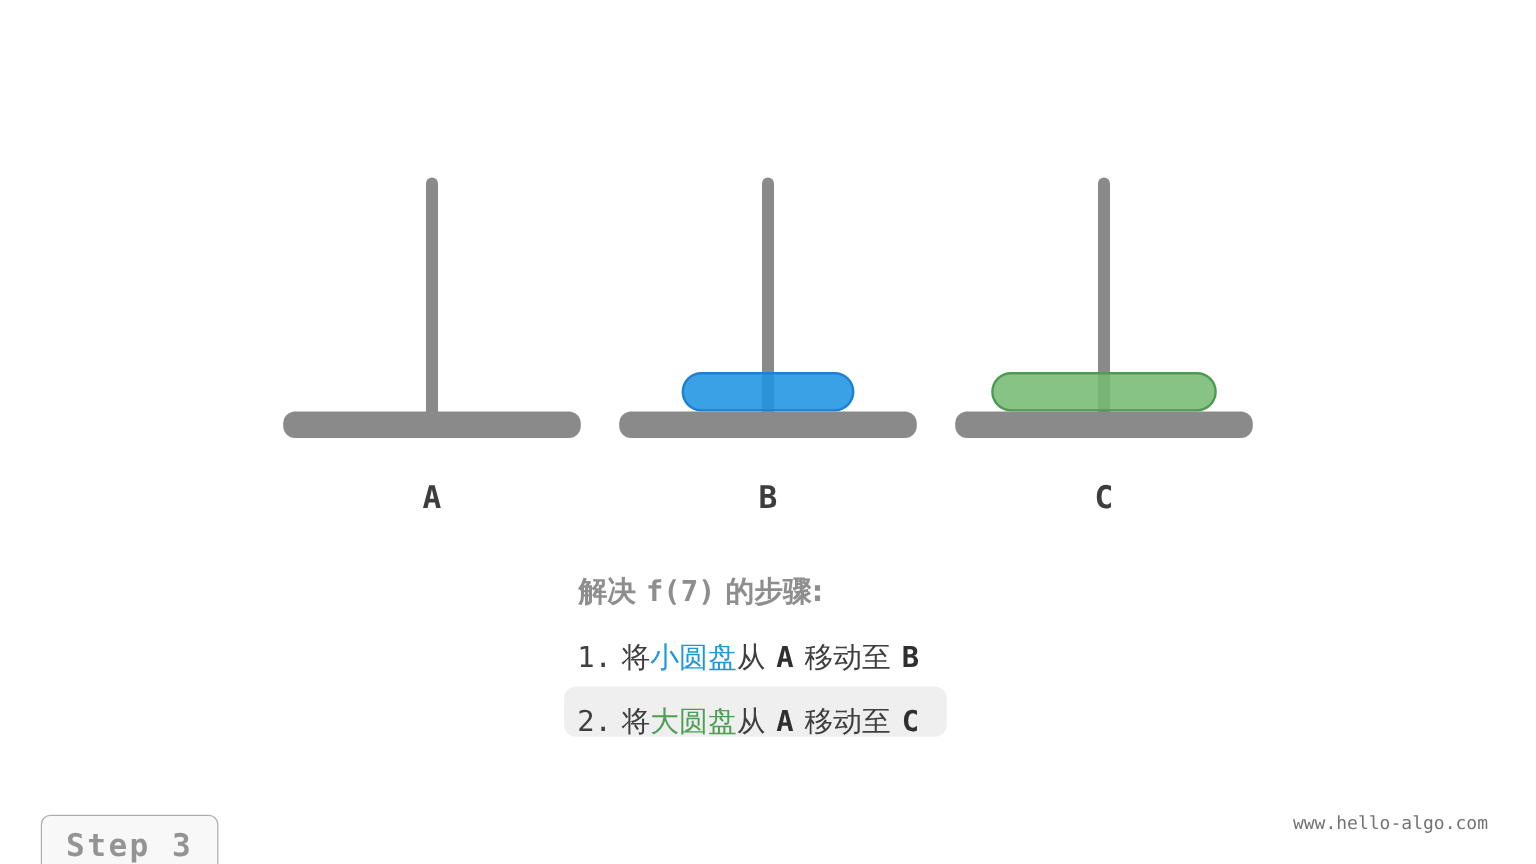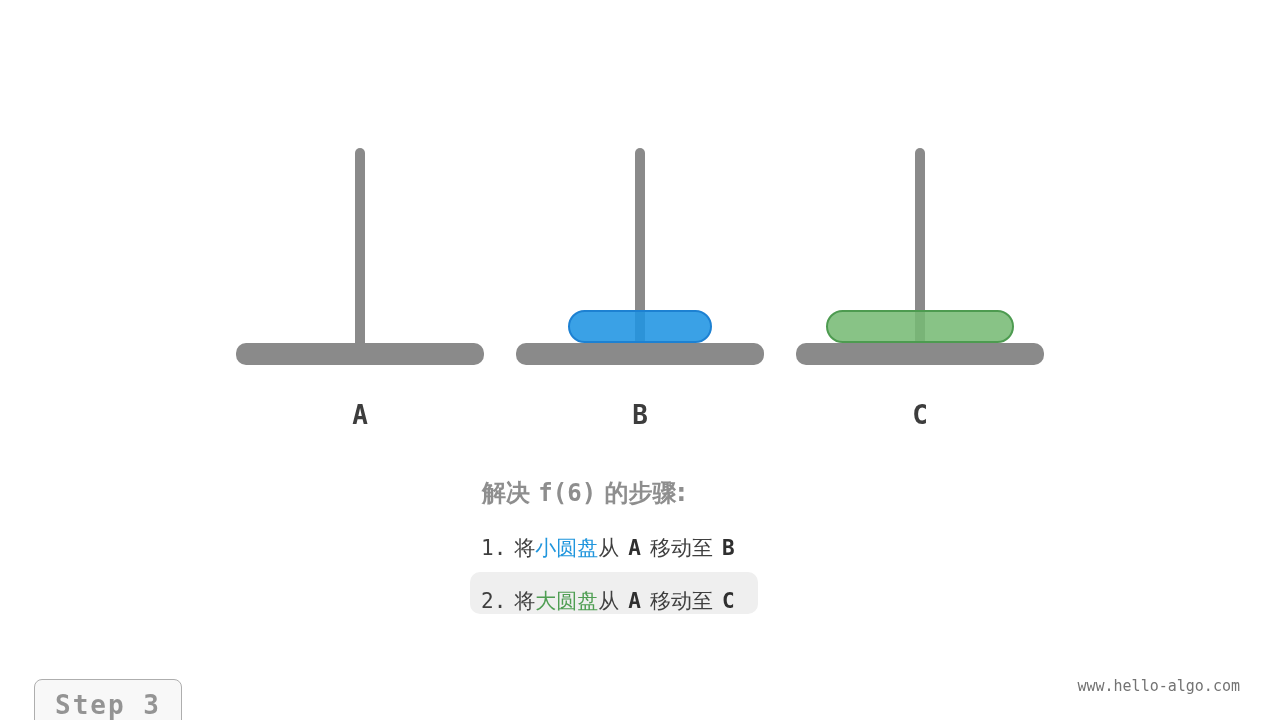--- a/index.html
+++ b/index.html
@@ -67,21 +67,21 @@
     color: #8e8e8e;
     white-space: nowrap;
   }
   .steps-title .code {
     font-family: "DejaVu Sans Mono", monospace;
     font-weight: 700;
   }
 
   .step-line {
     position: absolute;
-    font-size: 21px; line-height: 30px;
+    font-size: 24px; line-height: 30px;
     color: #3f3f3f;
     white-space: nowrap;
   }
   .step-line-1 { left: 481px; top: 533px; }
 
   .step-highlight {
     position: absolute;
     left: 470px; top: 572px;
     height: 42px;
     background: #efefef;
@@ -145,21 +145,21 @@
   <div class="disk disk-small"></div>
   <div class="base base-b"></div>
   <div class="peg-label peg-label-b">B</div>
 
   <div class="pole pole-c"></div>
   <div class="disk disk-large"></div>
   <div class="base base-c"></div>
   <div class="peg-label peg-label-c">C</div>
 
   <div class="steps-title">
-    <span>解决 </span><span class="code">f(6)</span><span> 的步骤:</span>
+    <span>解决 </span><span class="code">f(7)</span><span> 的步骤:</span>
   </div>
 
   <div class="step-line step-line-1">
     <span class="step-num">1.</span><span>将</span><span class="disk-word-blue">小圆盘</span><span>从</span><span class="peg-letter">A</span><span>移动至</span><span class="peg-letter">B</span>
   </div>
 
   <div class="step-highlight">
     <div class="step-line">
       <span class="step-num">2.</span><span>将</span><span class="disk-word-green">大圆盘</span><span>从</span><span class="peg-letter">A</span><span>移动至</span><span class="peg-letter">C</span>
     </div>

